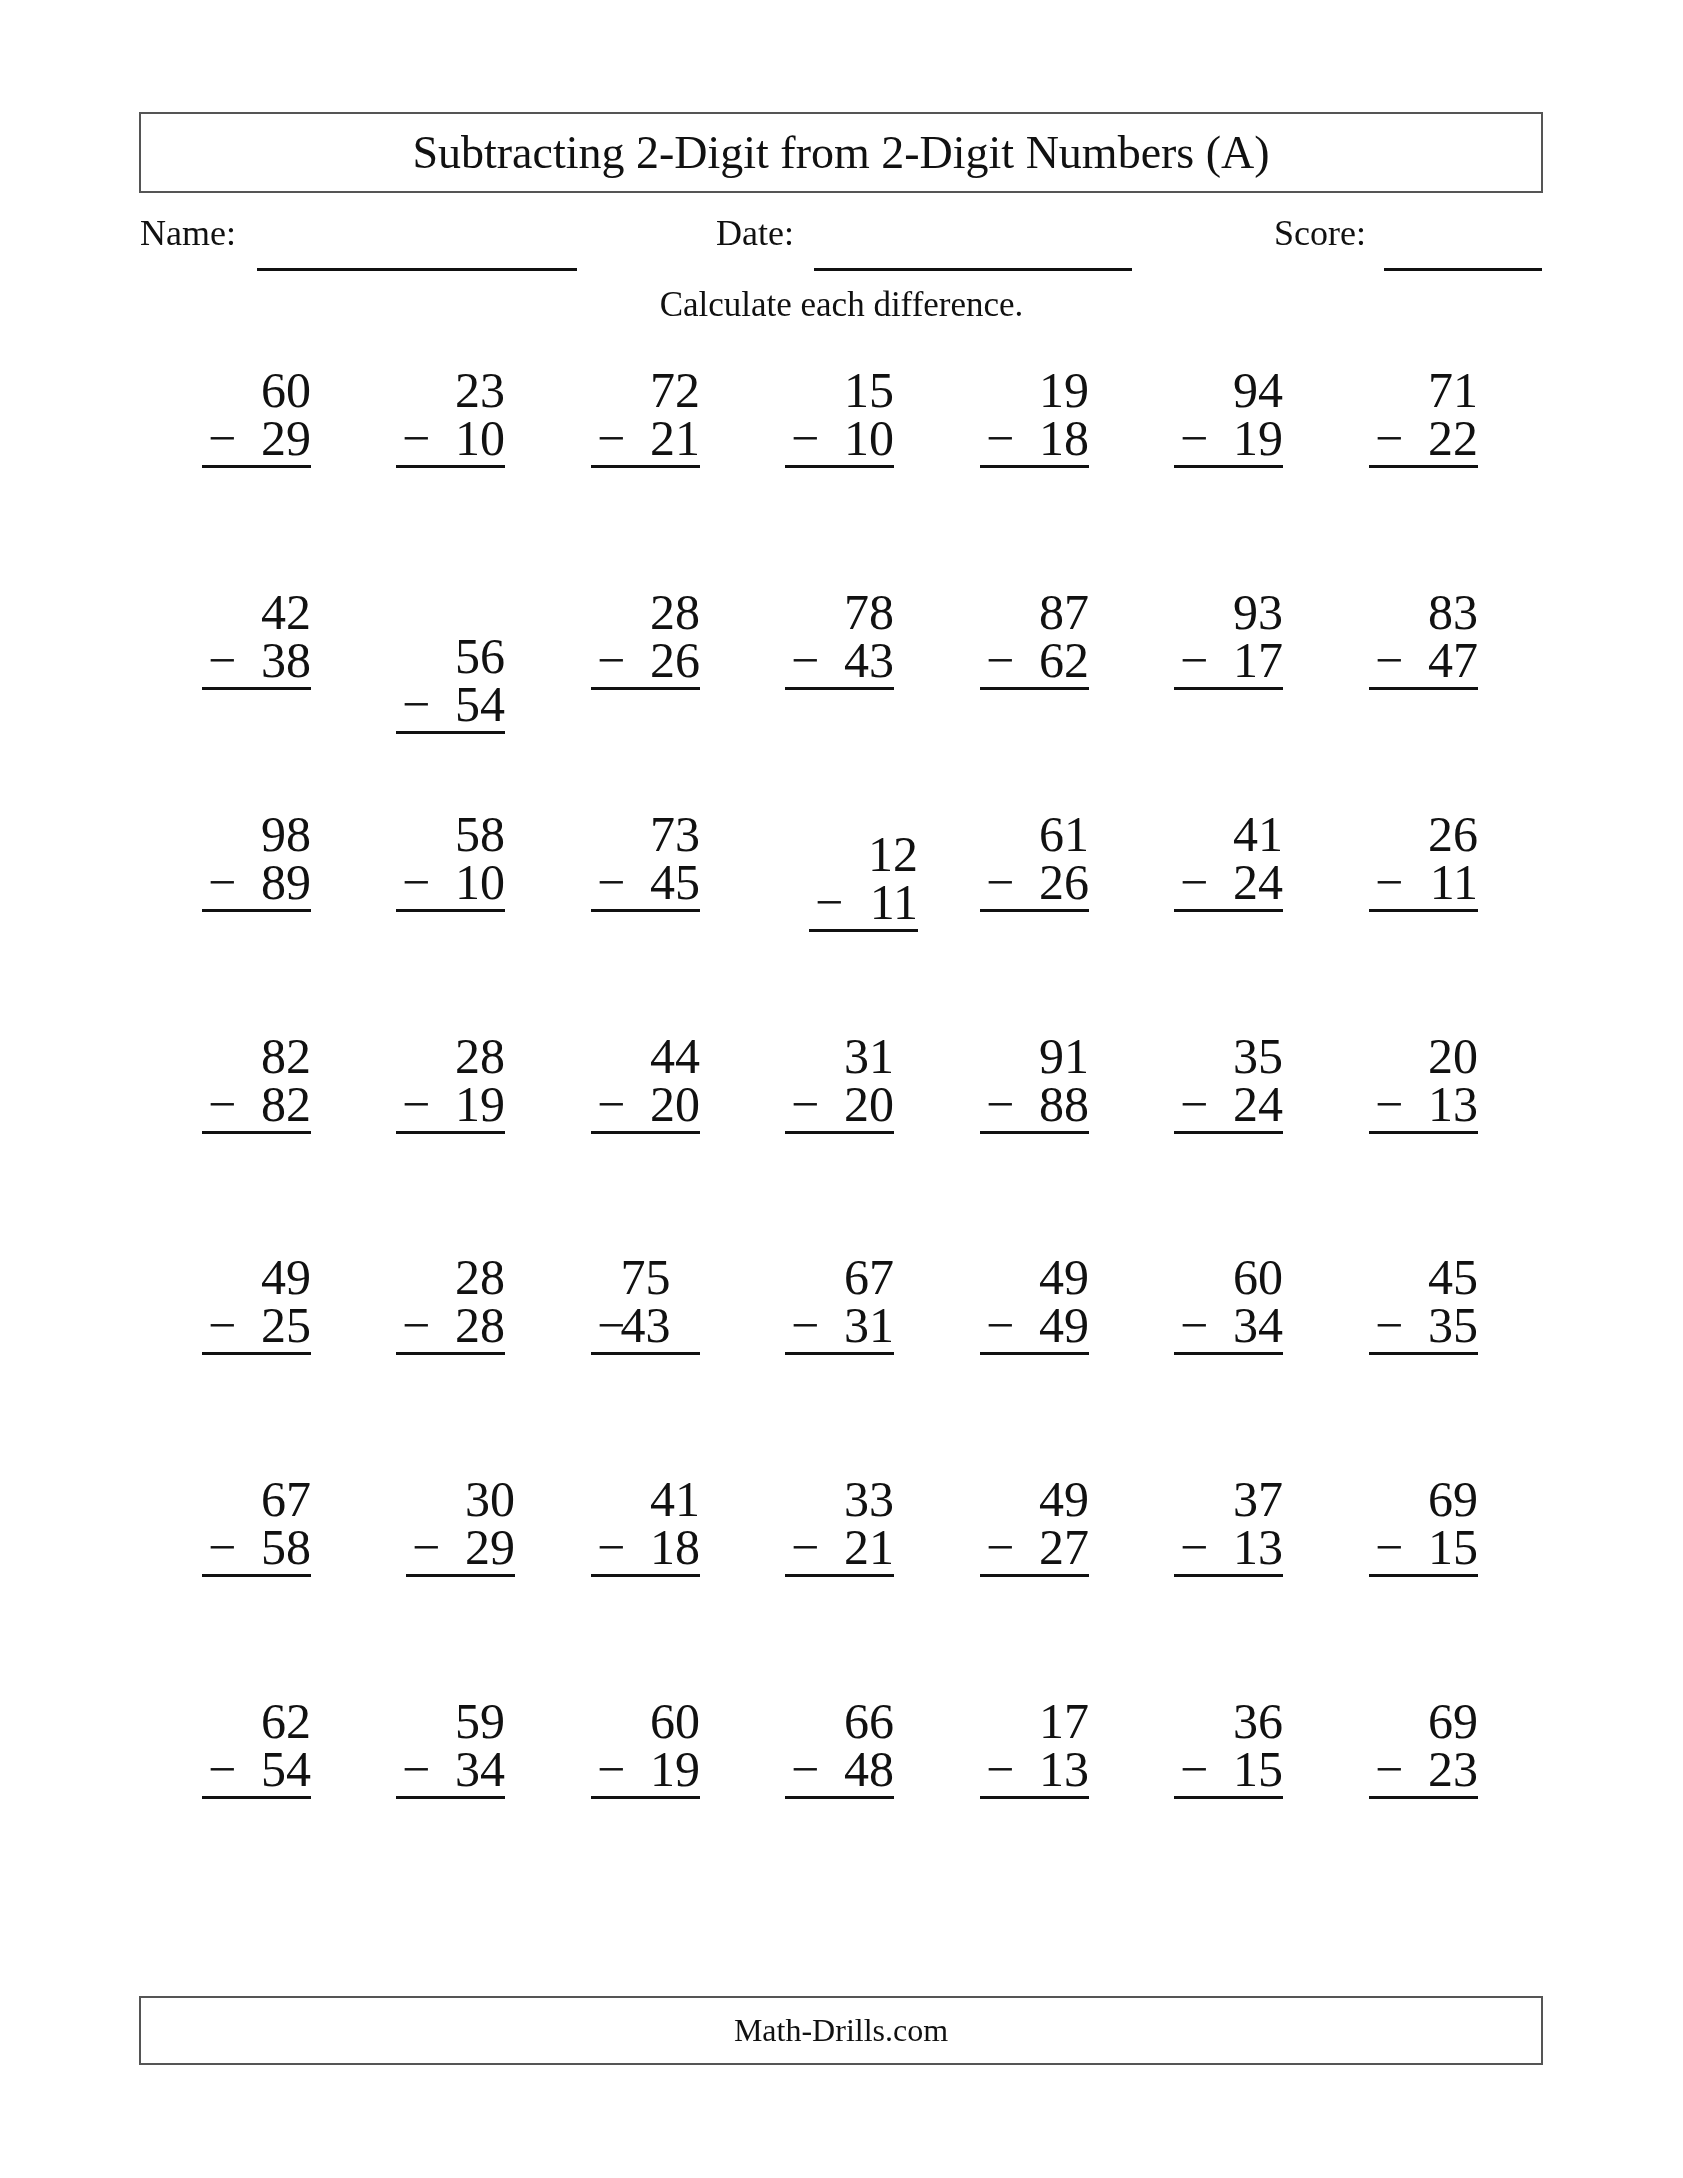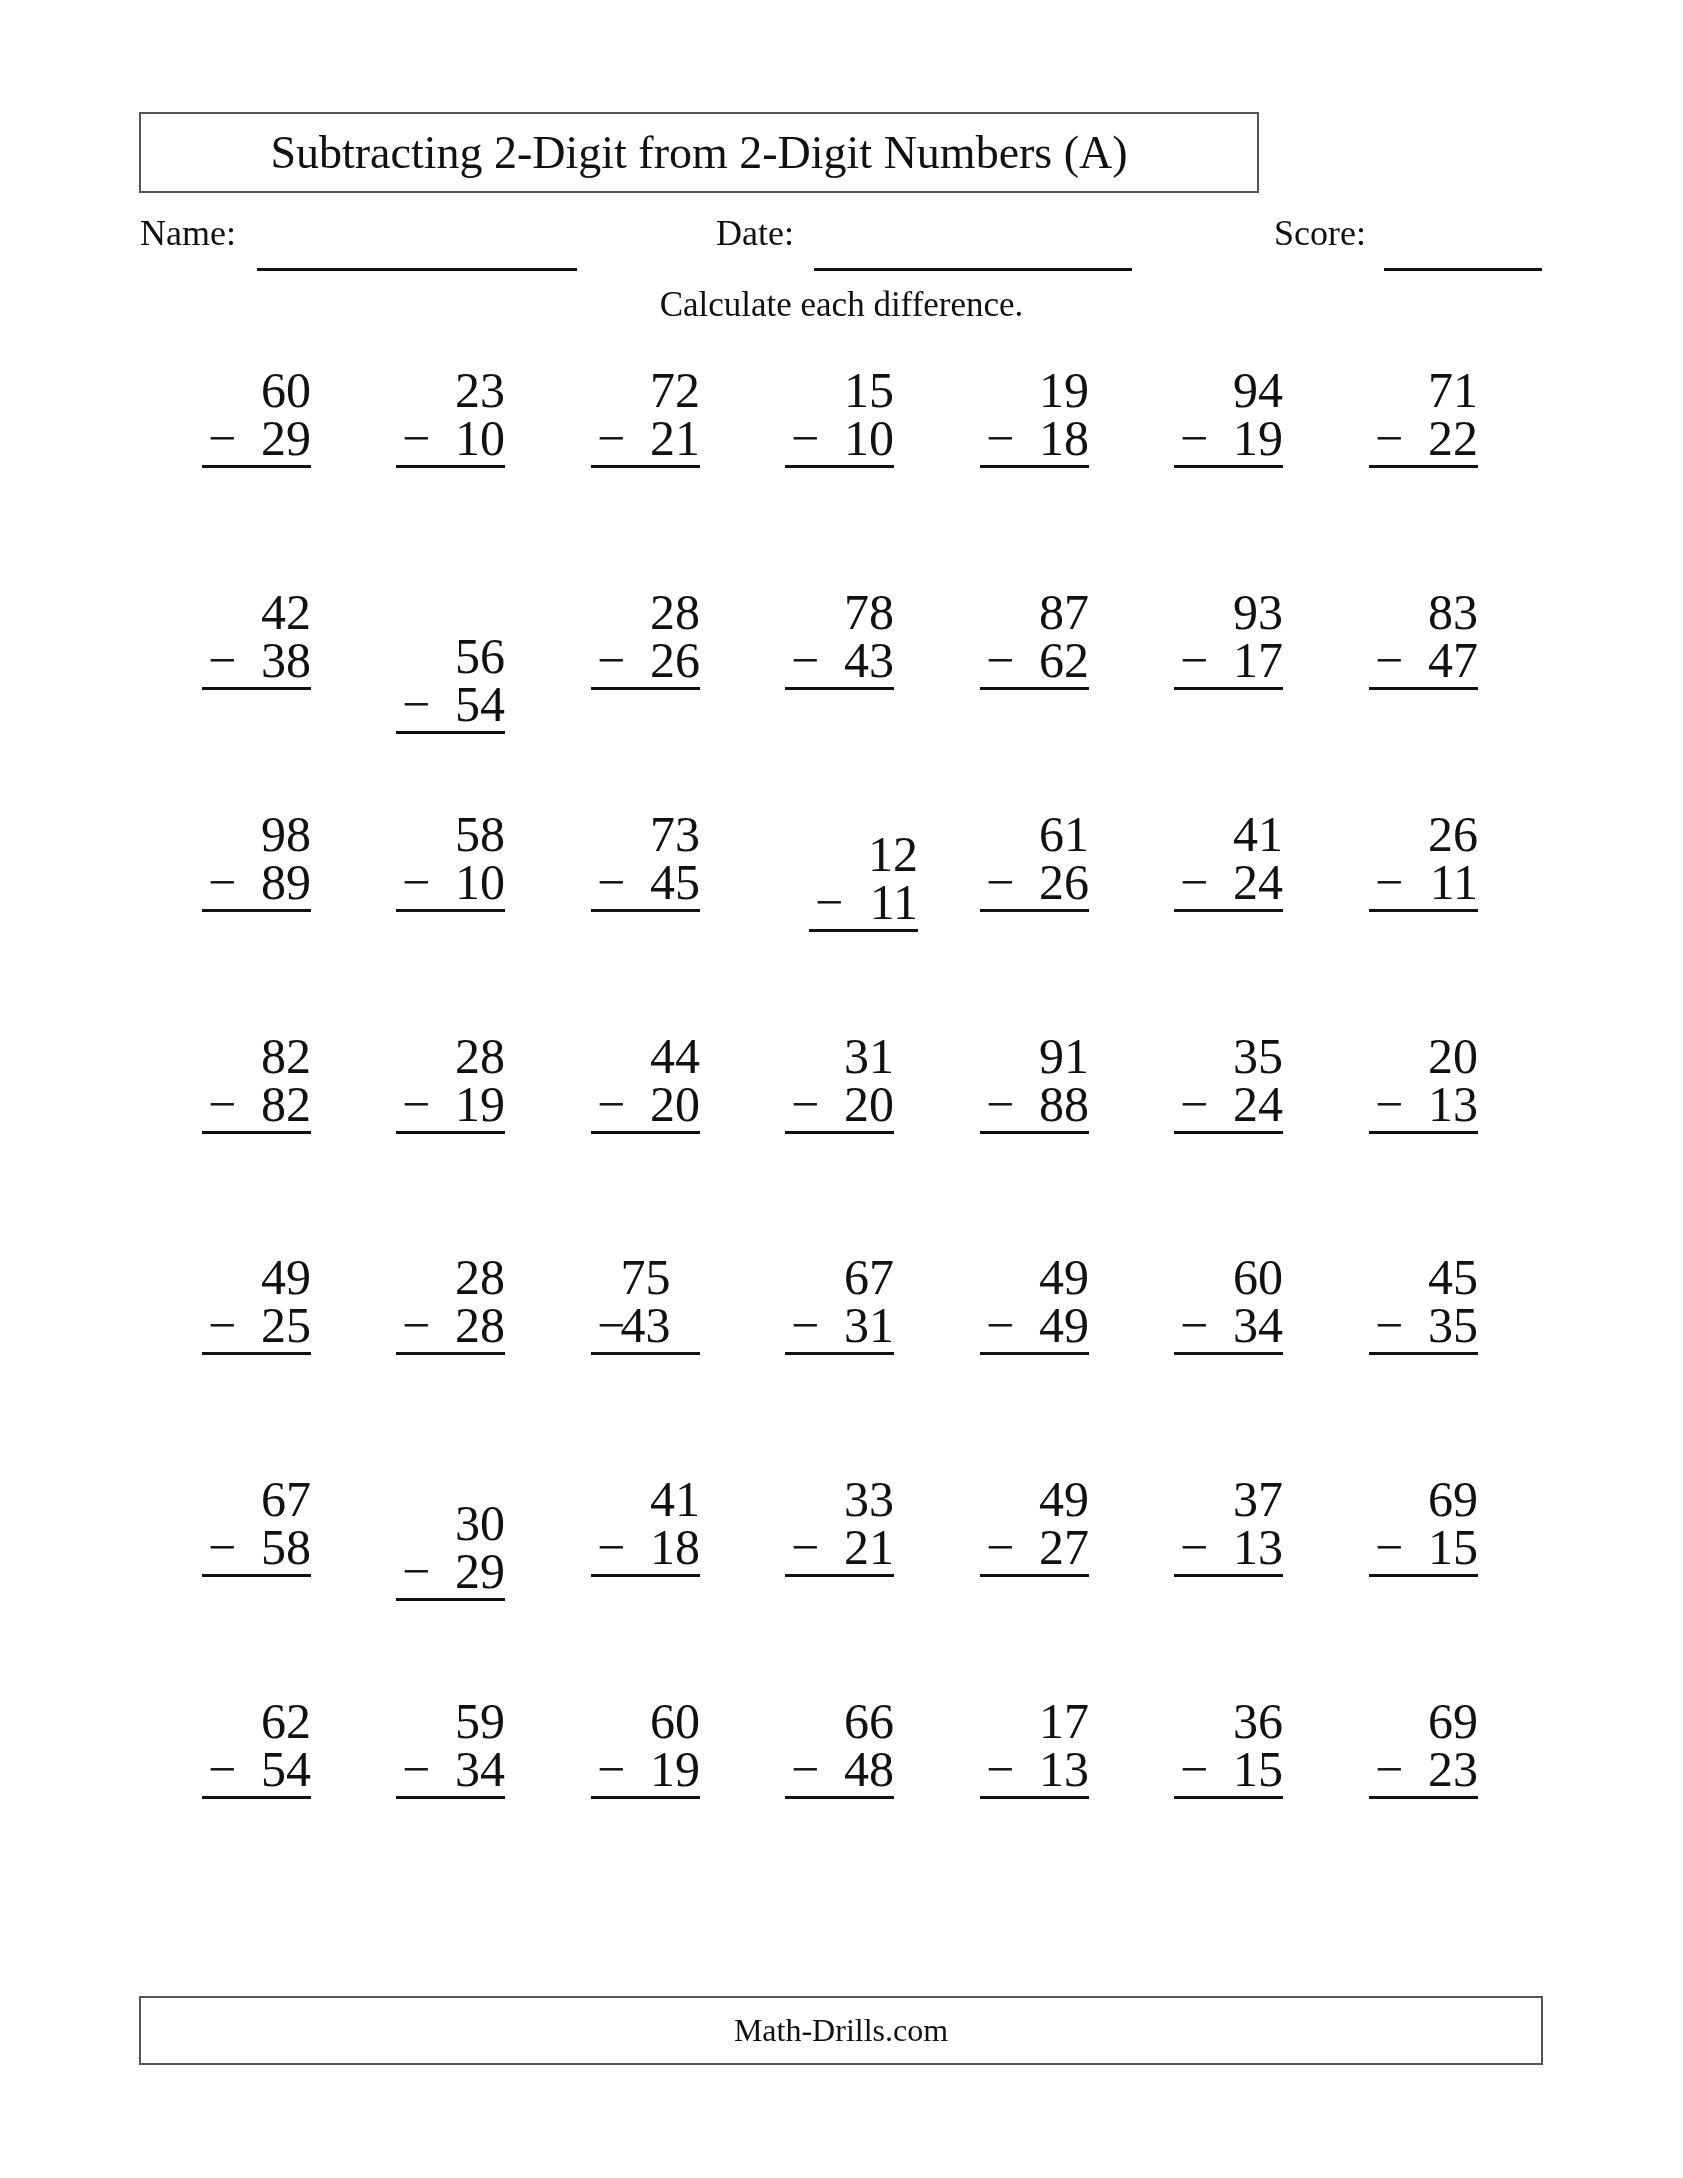--- a/index.html
+++ b/index.html
@@ -1,17 +1,17 @@
 <!DOCTYPE html>
 <html><head>
 <meta charset="utf-8">
 <style>
   html, body { margin:0; padding:0; background:#ffffff; }
   body { width:1683px; height:2178px; position:relative; font-family:"Liberation Serif","DejaVu Serif",serif; color:#111; overflow:hidden; }
-  .title-box { position:absolute; left:139px; top:112px; width:1120px; height:81px; border:2px solid #555; box-sizing:border-box; display:flex; align-items:center; justify-content:center; }
+  .title-box { position:absolute; left:139px; top:112px; width:1404px; height:81px; border:2px solid #555; box-sizing:border-box; display:flex; align-items:center; justify-content:center; }
   .title { font-size:46px; letter-spacing:0; }
   .field-label { position:absolute; top:212px; font-size:36px; }
   .field-line { position:absolute; top:268px; height:3px; background:#111; }
   .instruction { position:absolute; left:0; width:1683px; top:285px; text-align:center; font-size:35px; }
   .problem { position:absolute; width:109px; text-align:right; font-size:50px; line-height:48px; }
   .problem .top { display:block; }
   .problem .bottom { display:block; position:relative; }
   .problem .minus { position:absolute; left:6px; }
   .problem .rule { position:absolute; left:0; width:109px; height:3px; background:#111; top:99px; }
   .footer-box { position:absolute; left:139px; top:1996px; width:1404px; height:69px; border:2px solid #555; box-sizing:border-box; display:flex; align-items:center; justify-content:center; }
@@ -209,21 +209,21 @@
     <div class="problem" style="left: 1369px; top: 1253px;">
       <span class="top">45</span>
       <span class="bottom"><span class="minus">−</span><span>35</span></span>
       <span class="rule"></span>
     </div>
     <div class="problem" style="left: 202px; top: 1475px;">
       <span class="top">67</span>
       <span class="bottom"><span class="minus">−</span><span>58</span></span>
       <span class="rule"></span>
     </div>
-    <div class="problem" style="left: 396px; top: 1475px; margin-top: 24px;">
+    <div class="problem" style="left: 406px; top: 1475px;">
       <span class="top">30</span>
       <span class="bottom"><span class="minus">−</span><span>29</span></span>
       <span class="rule"></span>
     </div>
     <div class="problem" style="left: 591px; top: 1475px;">
       <span class="top">41</span>
       <span class="bottom"><span class="minus">−</span><span>18</span></span>
       <span class="rule"></span>
     </div>
     <div class="problem" style="left: 785px; top: 1475px;">

